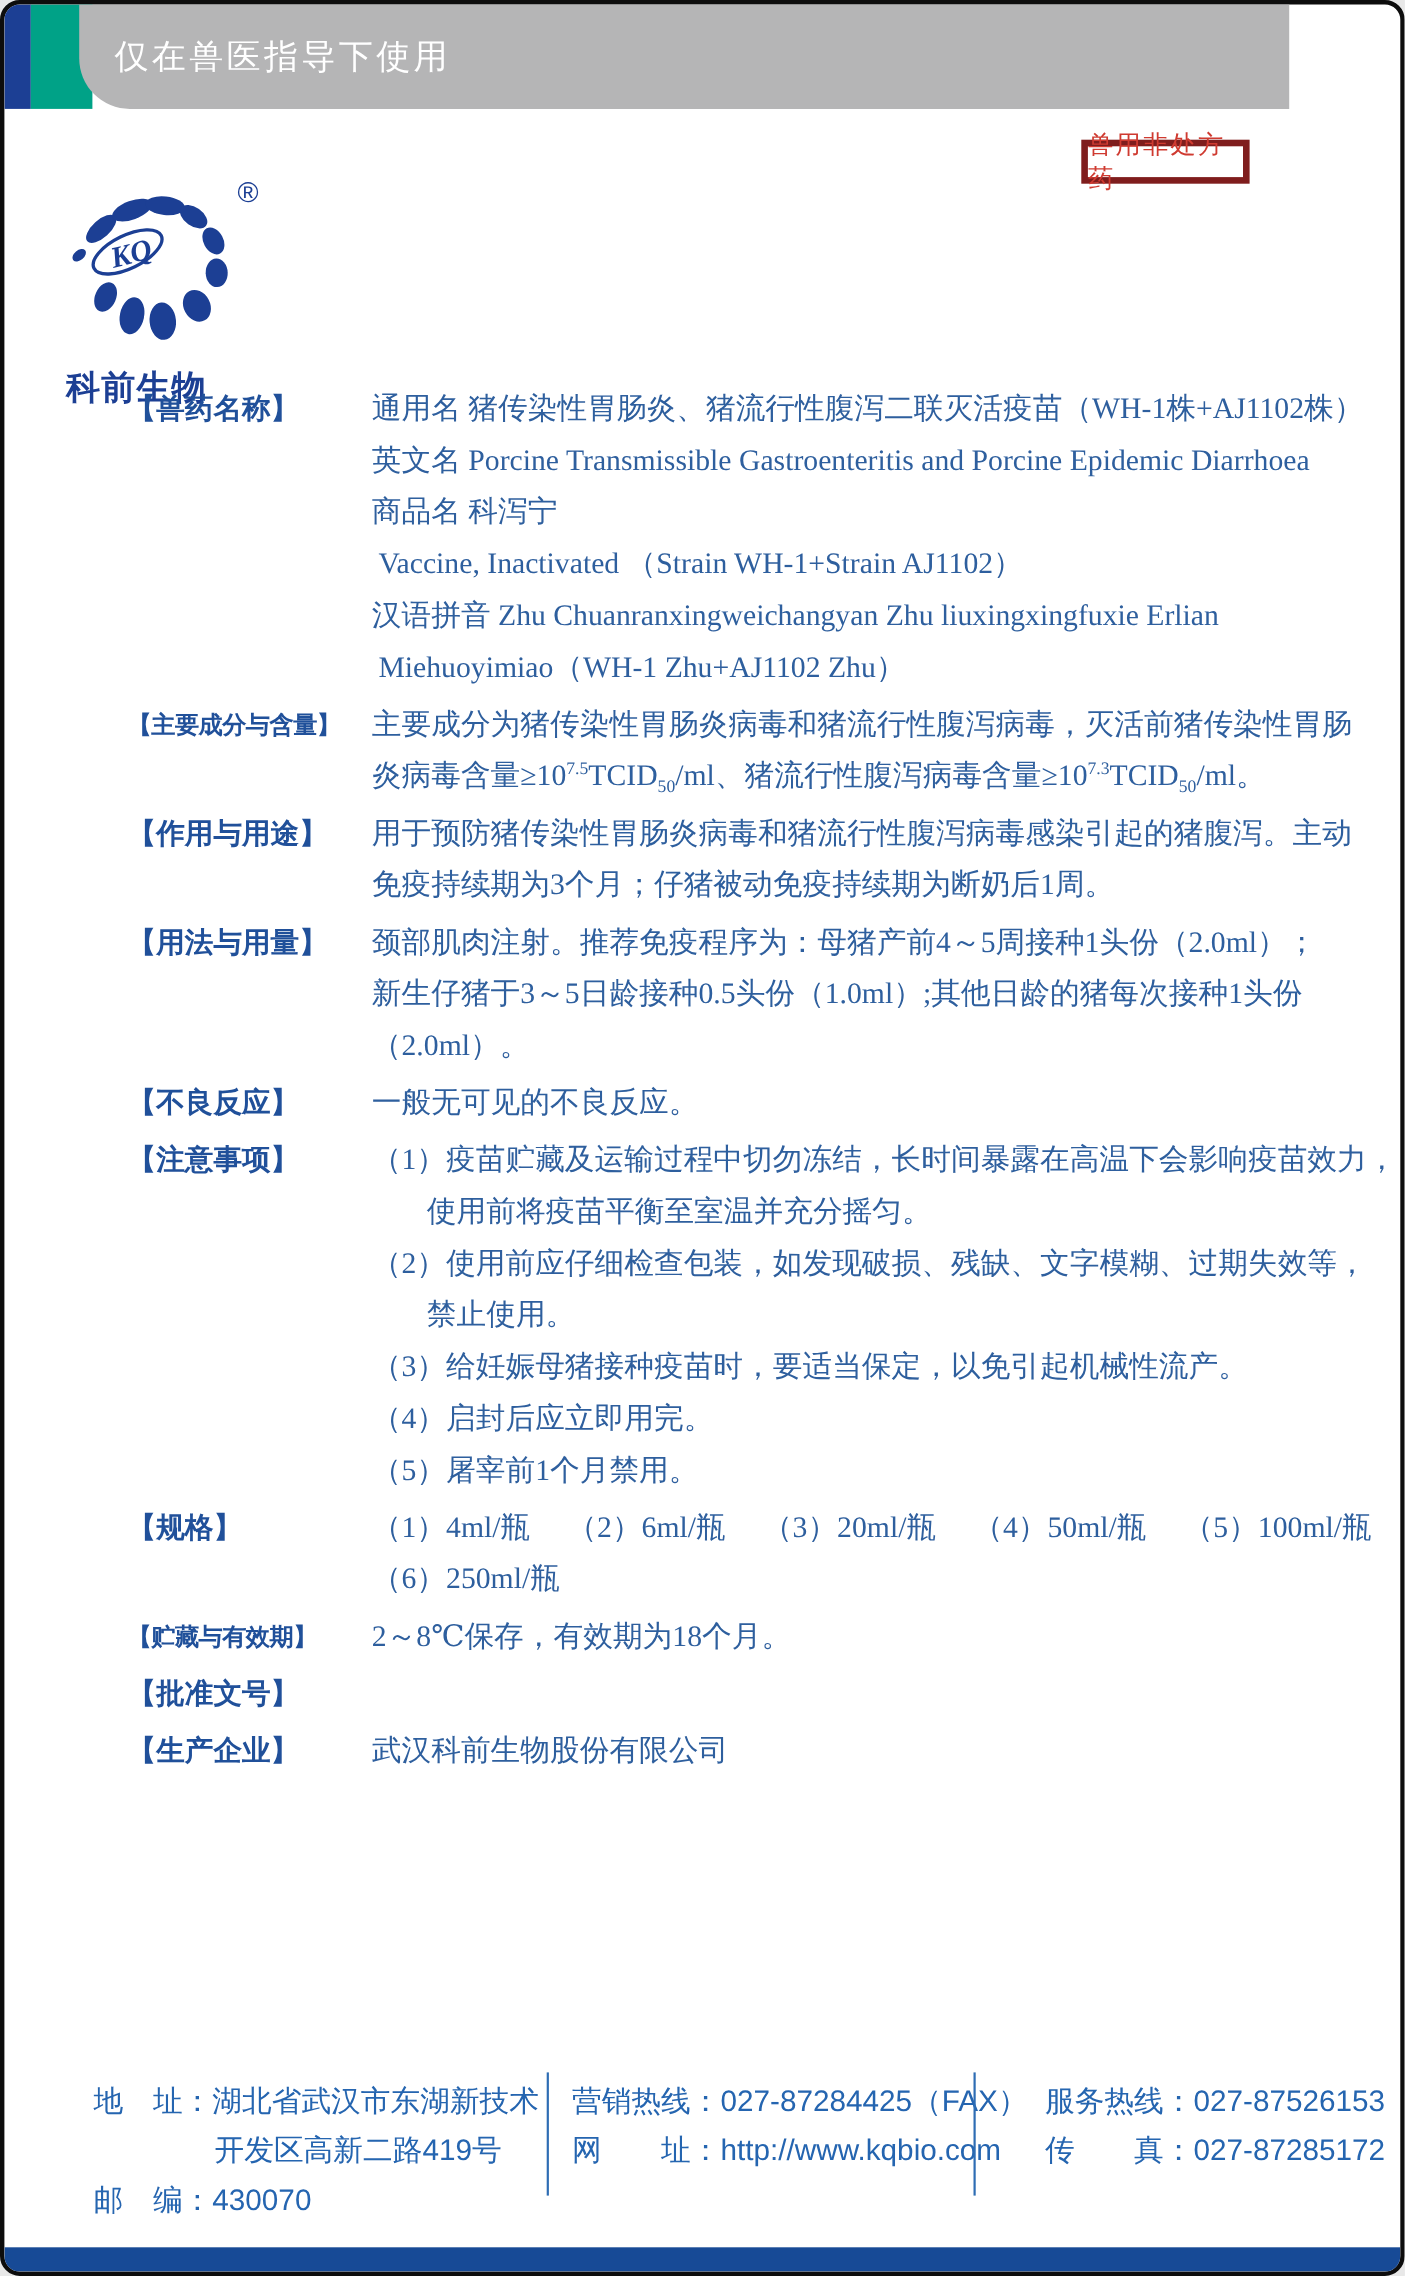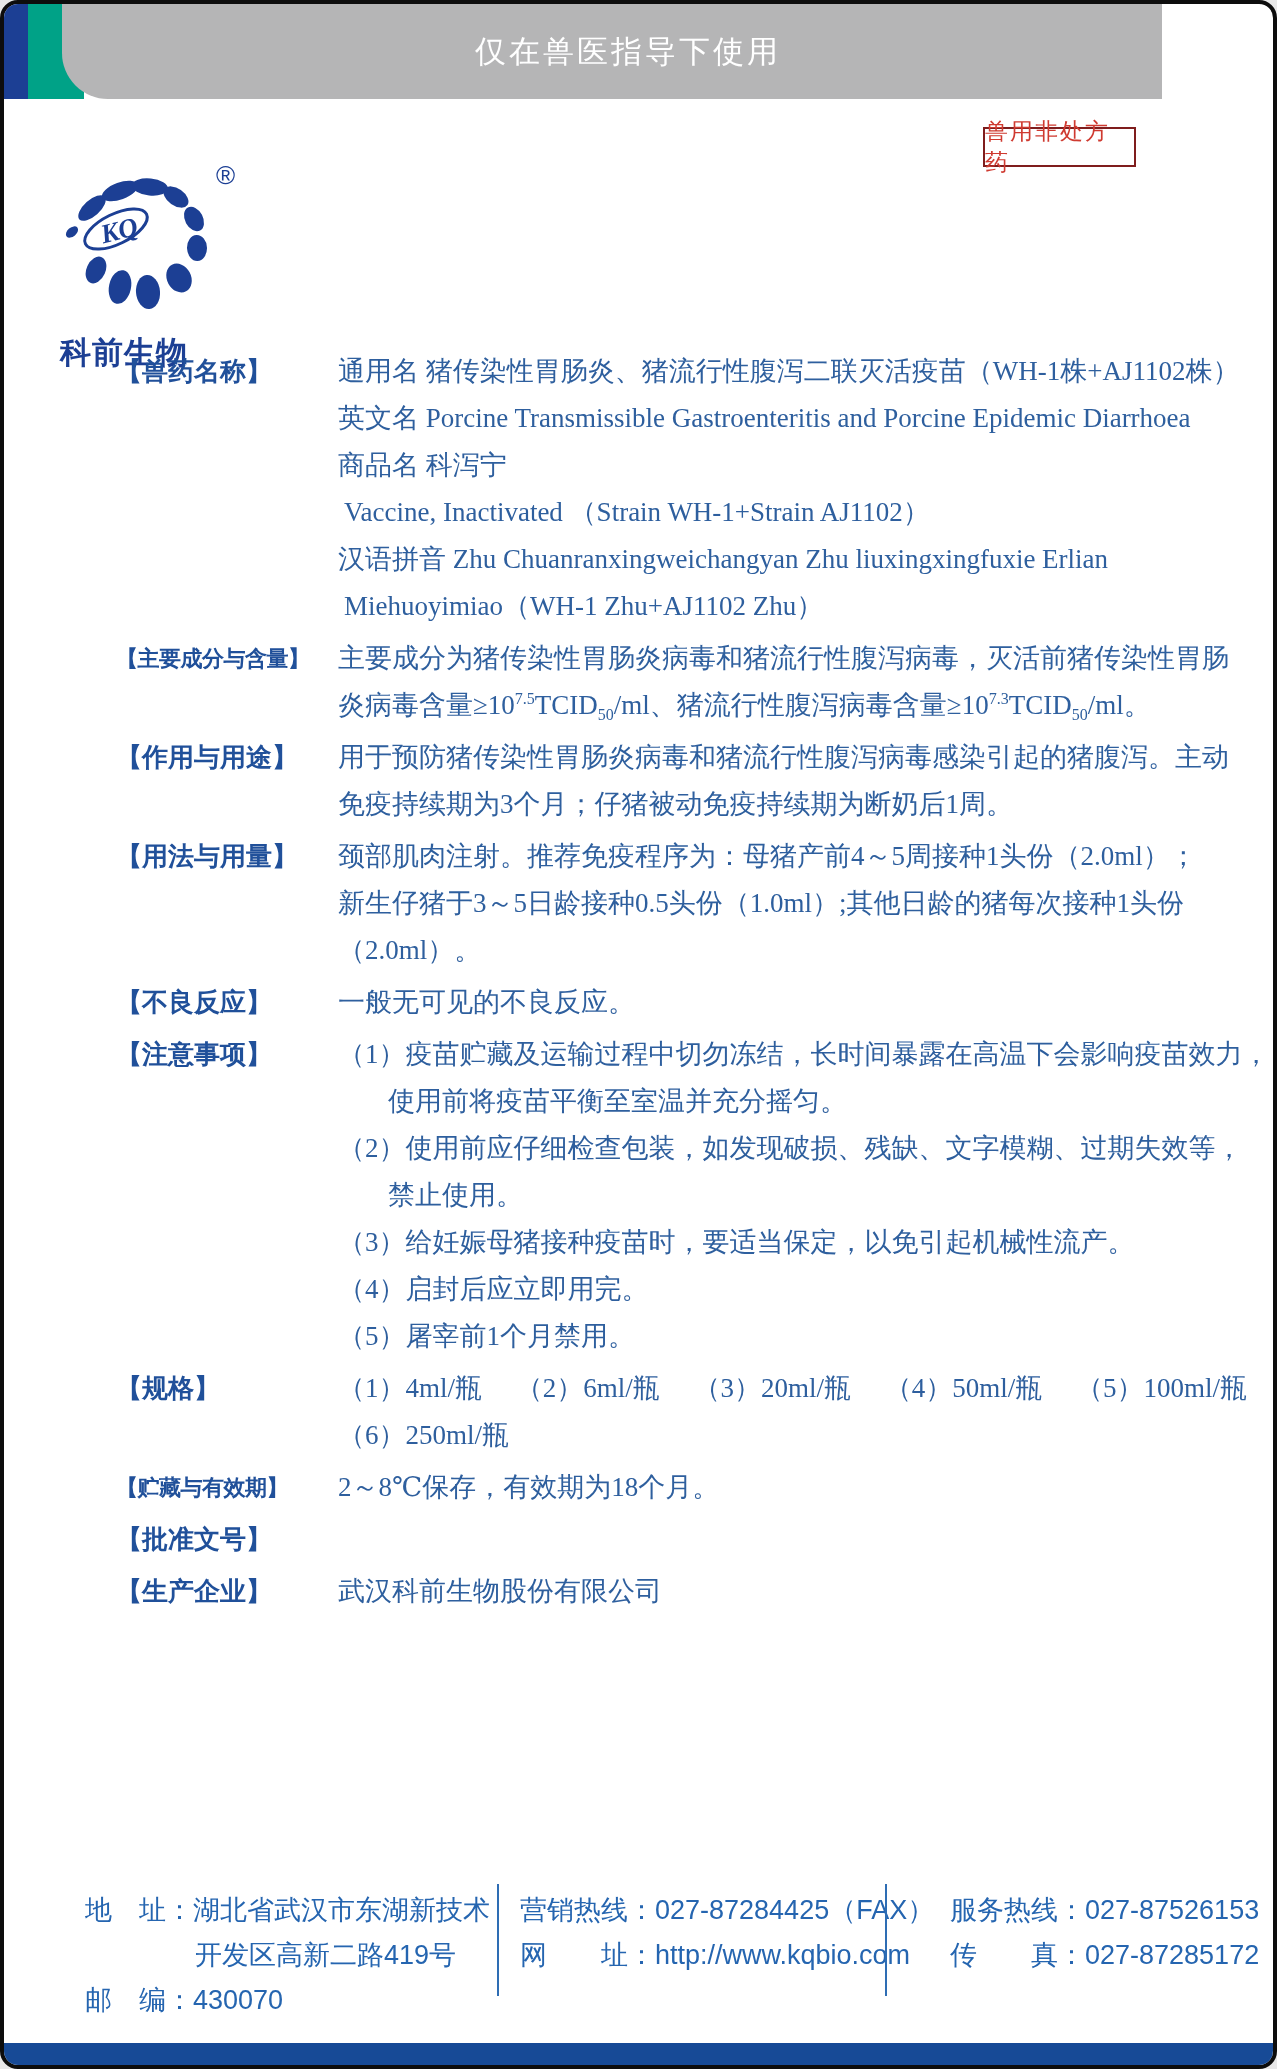--- a/index.html
+++ b/index.html
@@ -6,38 +6,38 @@
   .page{
     position:relative; width:1269px; height:2061px; margin:0 auto;
     background:#ffffff; border:4px solid #0d0d0d; border-radius:18px; overflow:hidden;
     font-family:"Liberation Serif","DejaVu Serif",serif;
   }
   
   .topbar{position:absolute;top:0;left:0;width:100%;height:95px;}
   .topbar-blue{position:absolute;top:0;left:0;width:24px;height:95px;background:#1c3f94;}
   .topbar-teal{position:absolute;top:0;left:24px;width:56px;height:95px;background:#00a287;}
   .topbar-gray{
-    position:absolute;top:0;left:58px;width:1100px;height:95px;background:#b5b5b6;
+    position:absolute;top:0;left:68px;width:1100px;height:95px;background:#b5b5b6;
     border-bottom-left-radius:46px;
-    display:flex;align-items:center;padding-left:32px;box-sizing:border-box;justify-content:center;
+    display:flex;align-items:center;padding-left:32px;box-sizing:border-box;
   }
   .topbar-gray span{
     color:#ffffff;font-size:31px;letter-spacing:3px;
     font-family:"Liberation Sans","DejaVu Sans",sans-serif;
   }
   
   .logo-svg{position:absolute;left:58px;top:162px;}
   .reg-mark{position:absolute;left:212px;top:156px;color:#1c3f94;font-size:26px;
     font-family:"Liberation Sans","DejaVu Sans",sans-serif;}
   .brand-name{position:absolute;left:56px;top:328px;color:#1c3f94;font-size:31px;font-weight:bold;
     letter-spacing:1px;font-family:"Liberation Sans","DejaVu Sans",sans-serif;}
   
   .otc-badge{
     position:absolute;left:979px;top:123px;width:153px;height:40px;
-    border:2px solid #7f1d1d;color:#cf3a30;font-size:23px;letter-spacing:2px;
+    border:6px solid #7f1d1d;color:#cf3a30;font-size:23px;letter-spacing:2px;
     display:flex;align-items:center;justify-content:center;box-sizing:border-box;
   }
   
   .title{
     position:absolute;left:186px;top:206px;width:1000px;text-align:center;
     color:#1563ae;font-weight:bold;font-size:43px;line-height:57px;letter-spacing:1px;
     font-family:"Liberation Sans","DejaVu Sans",sans-serif;
   }
   
   .content{position:absolute;left:96px;top:344px;width:1090px;color:#2e5f9e;font-size:27px;margin-left:16px;}

